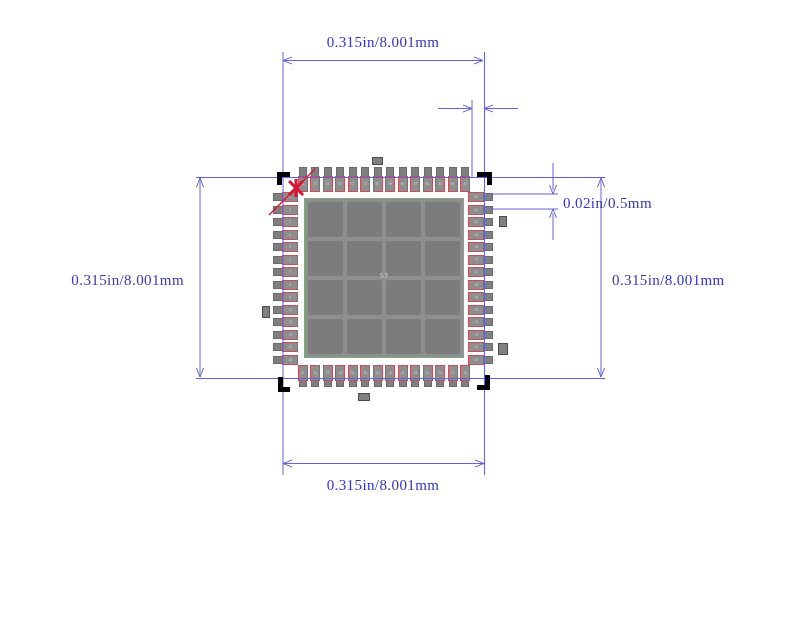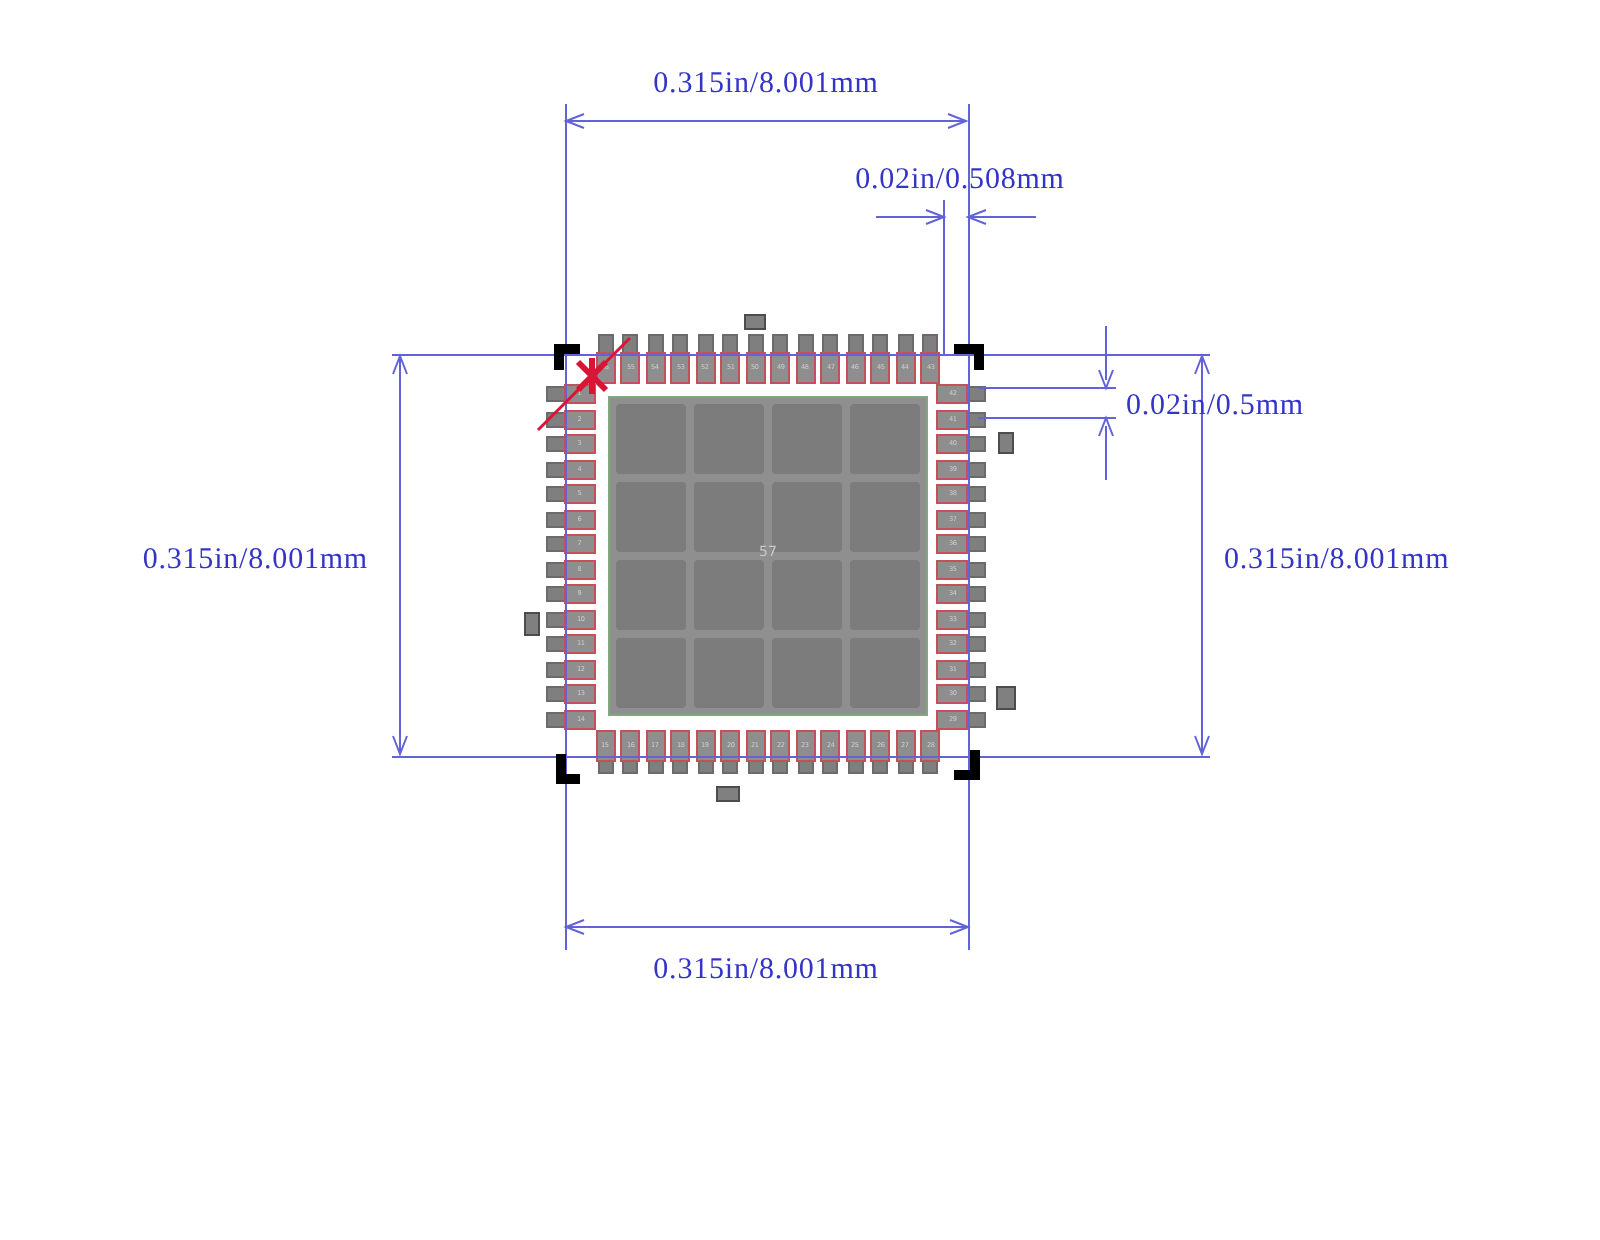--- a/index.html
+++ b/index.html
@@ -354,18 +354,17 @@
 
     <g>
       <line class="pin1" stroke-width="1.5" x1="315" y1="169" x2="269" y2="215"></line>
       <line class="pin1" stroke-width="3" x1="289" y1="181" x2="303" y2="195"></line>
       <line class="pin1" stroke-width="3" x1="303" y1="181" x2="289" y2="195"></line>
       <line class="pin1" stroke-width="3" x1="296" y1="179" x2="296" y2="197"></line>
     </g>
   </svg>
 
   <div class="dimlabel" style="left:283px;top:34px;width:200px;text-align:center;">0.315in/8.001mm</div>
-  <div class="dimlabel" style="left:410px;top:82px;width:140px;text-align:center;">0.02in/0.508mm</div>
   <div class="dimlabel" style="left:563px;top:195px;">0.02in/0.5mm</div>
   <div class="dimlabel" style="left:24px;top:272px;width:160px;text-align:right;">0.315in/8.001mm</div>
   <div class="dimlabel" style="left:612px;top:272px;">0.315in/8.001mm</div>
   <div class="dimlabel" style="left:283px;top:477px;width:200px;text-align:center;">0.315in/8.001mm</div>
 </div>
 
 </body></html>

